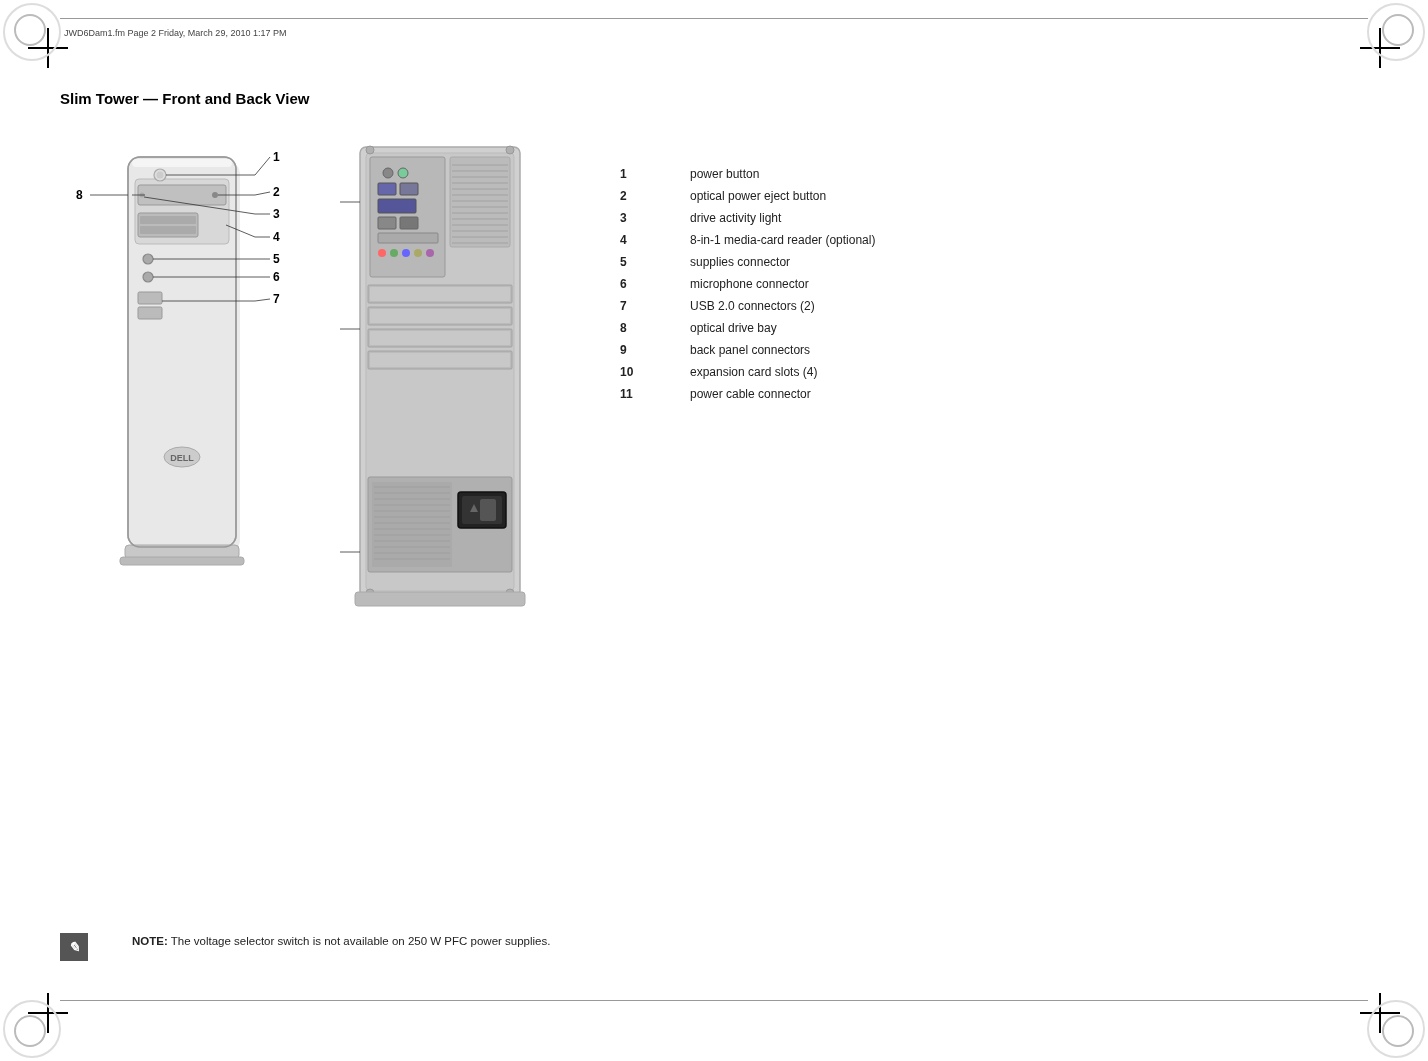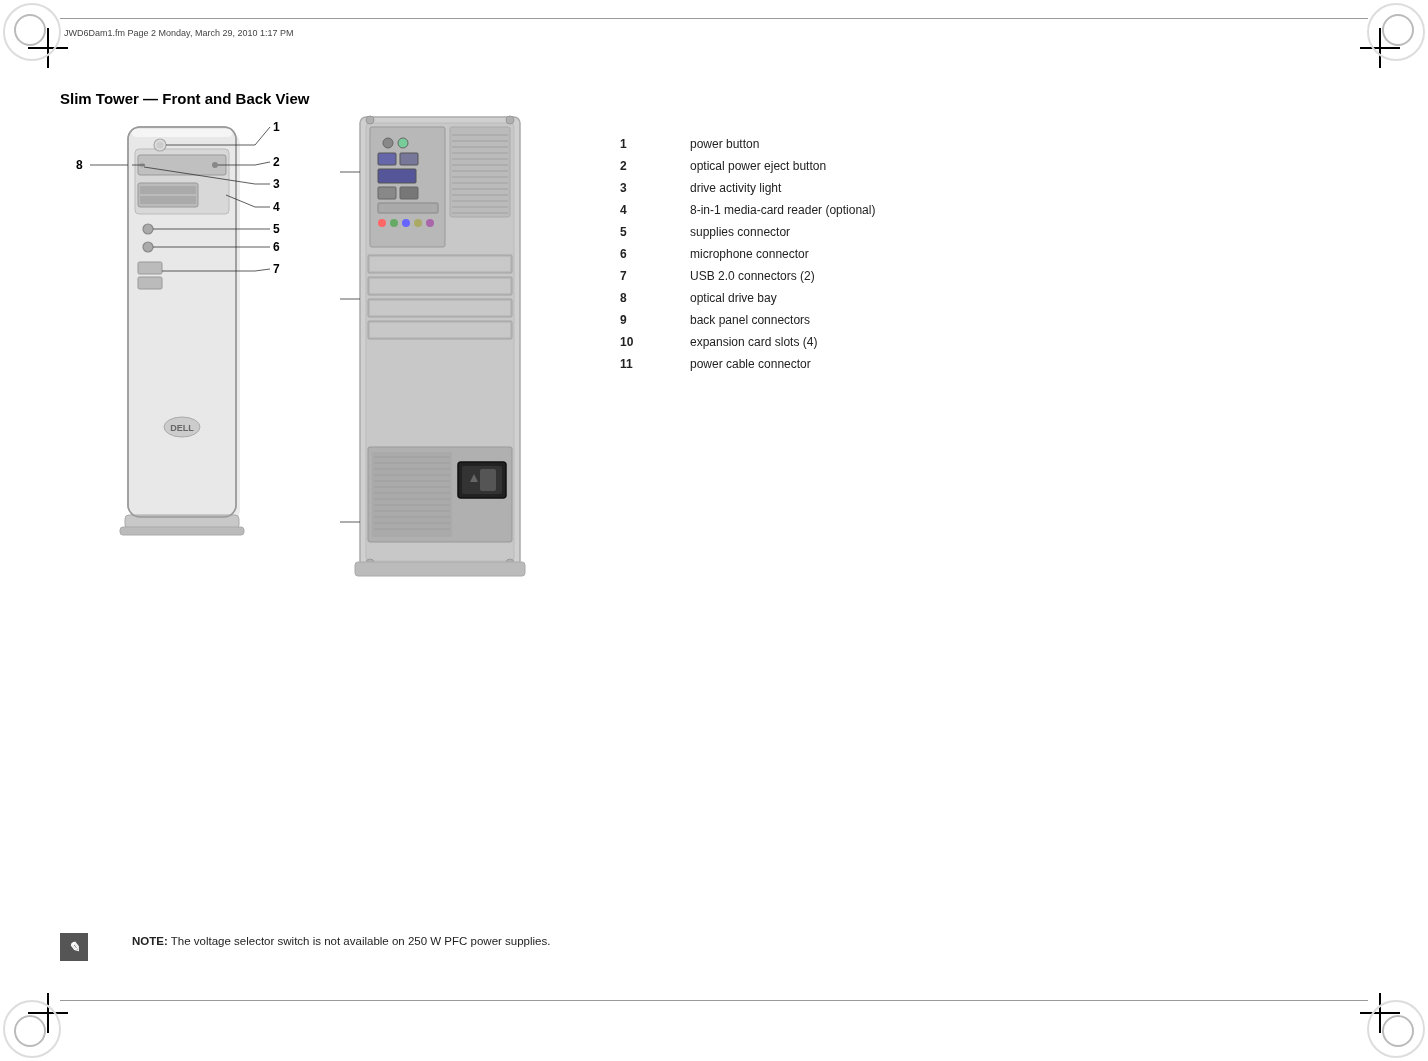--- a/index.html
+++ b/index.html
@@ -60,20 +60,21 @@
       position: absolute;
       top: 90px;
       left: 60px;
       right: 60px;
       bottom: 80px;
     }
 
     .page-title {
       font-size: 15px;
       font-weight: bold;
+      margin-bottom: 30px;
       color: #000;
     }
 
     
     .diagrams-container {
       display: flex;
       flex-direction: row;
       align-items: flex-start;
       gap: 0px;
     }
@@ -176,21 +177,21 @@
 <div class="reg-circle" style="width:32px;height:32px;top:14px;right:14px;border-color:#bbb;"></div>
 <div class="reg-circle" style="width:32px;height:32px;bottom:14px;left:14px;border-color:#bbb;"></div>
 <div class="reg-circle" style="width:32px;height:32px;bottom:14px;right:14px;border-color:#bbb;"></div>
 
 <div class="reg-circle" style="width:58px;height:58px;top:3px;left:3px;border-color:#ddd;"></div>
 <div class="reg-circle" style="width:58px;height:58px;top:3px;right:3px;border-color:#ddd;"></div>
 <div class="reg-circle" style="width:58px;height:58px;bottom:3px;left:3px;border-color:#ddd;"></div>
 <div class="reg-circle" style="width:58px;height:58px;bottom:3px;right:3px;border-color:#ddd;"></div>
 
 <div class="top-bar">
-  <span class="top-bar-text">JWD6Dam1.fm  Page 2  Monday, March 29, 2010  1:17 PM</span>
+  <span class="top-bar-text">JWD6Dam1.fm  Page 2  Friday, March 29, 2010  1:17 PM</span>
 </div>
 
 <div class="bottom-bar"></div>
 
 <div class="main-content">
 
   <div class="page-title">Slim Tower — Front and Back View</div>
 
   <div class="diagrams-container">
 

